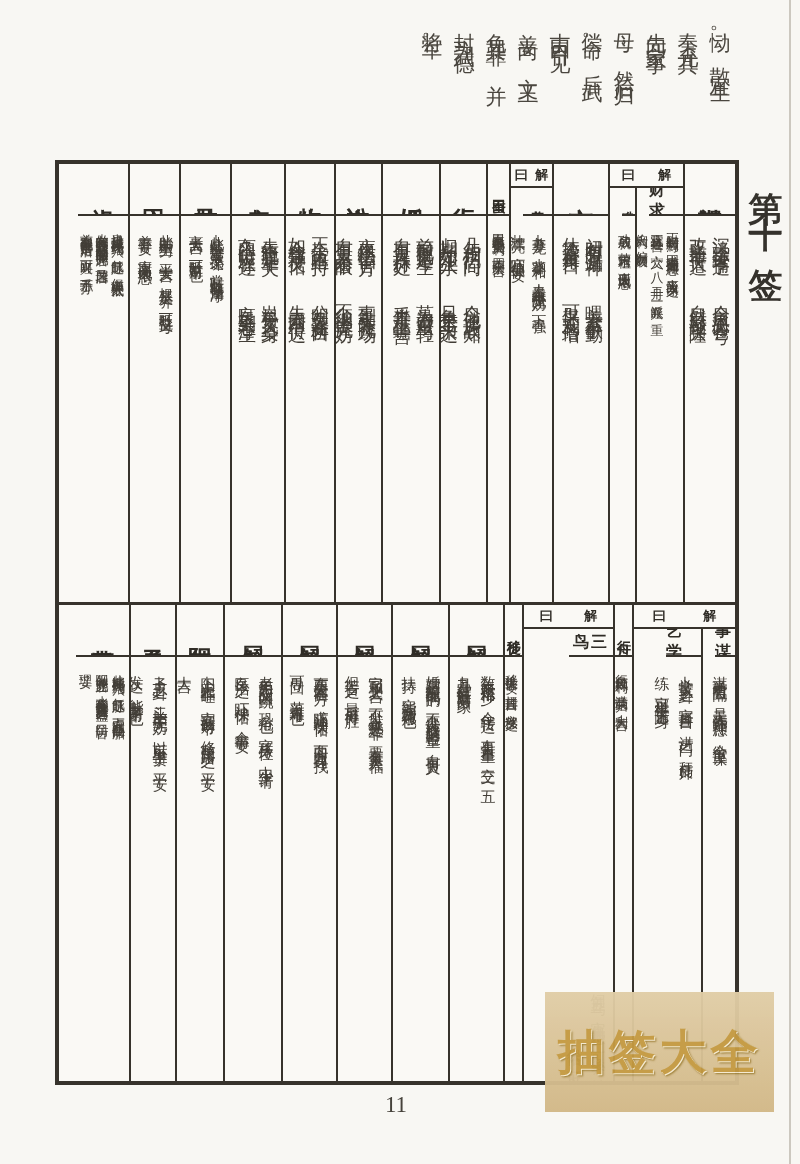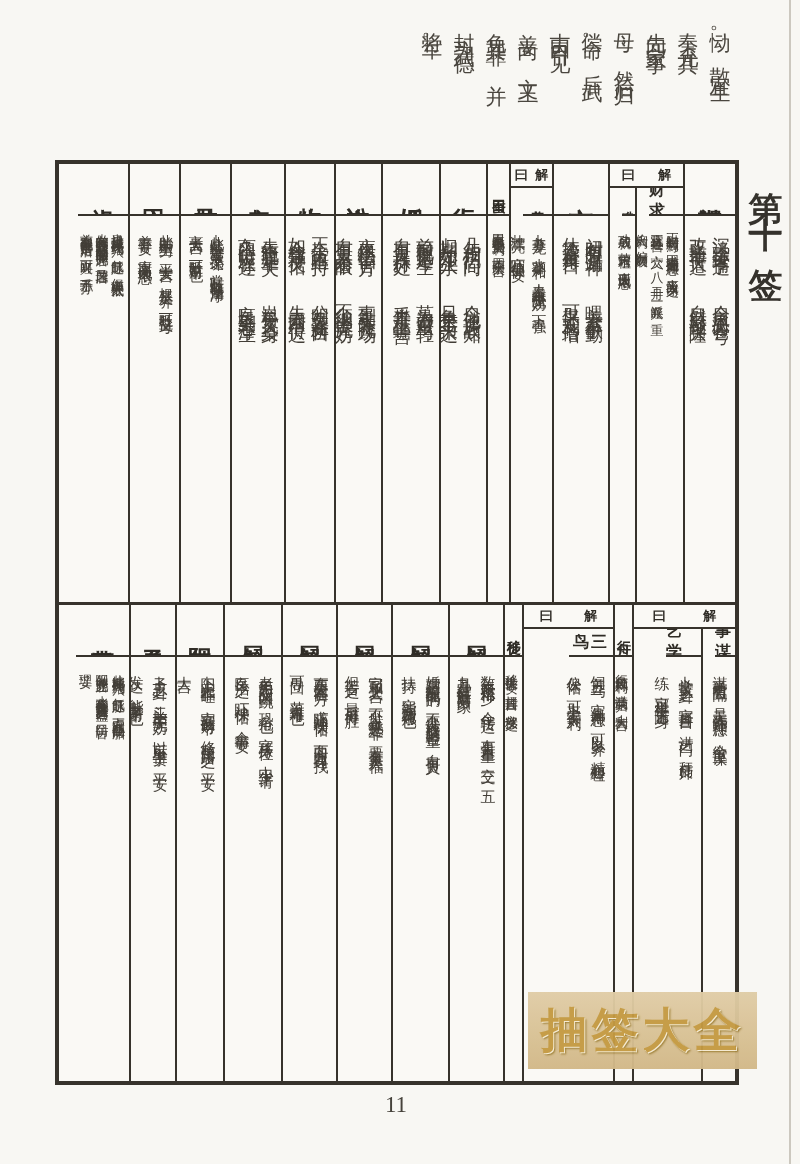--- a/index.html
+++ b/index.html
@@ -45,21 +45,21 @@
     flex:1;min-height:0;overflow:hidden;box-sizing:border-box;
     writing-mode:vertical-rl;text-orientation:upright;white-space:pre-line;
     padding:7px 3px 4px 2px;color:#423e37;
   }
   .fs-lg{font-size:18px;line-height:23px;letter-spacing:3.5px;}
   .fs-sm{font-size:14.5px;line-height:21px;letter-spacing:2px;}
   .fs-xs{font-size:13px;line-height:15.5px;letter-spacing:1.2px;}
   .sec.bot .fs-sm{font-size:15px;line-height:24px;letter-spacing:2.5px;}
   .sec.bot .fs-xs{line-height:16.5px;}
   .watermark{
-    position:absolute;left:528px;top:992px;width:229px;height:77px;z-index:6;opacity:0.96;
+    position:absolute;left:545px;top:992px;width:229px;height:120px;z-index:6;opacity:0.96;
     background:linear-gradient(180deg,#e0cda6,#d2b887);
     display:flex;align-items:center;justify-content:center;
   }
   .watermark span{
     font-size:47px;font-weight:bold;letter-spacing:4px;color:#c49a41;
     text-shadow:1px 1px 0 #f5ead0,2px 2px 2px #9a7a2e;
   }
   .page-number{position:absolute;top:1092px;left:0;width:792px;text-align:center;font-size:23px;color:#46423b;}
 </style>
 </head>
@@ -225,21 +225,21 @@
           <span>行舟</span>
         </div>
         <div class="bd fs-xs">行舟顺风得利　满载荣归　大利大吉</div>
       </div>
       <div class="col" style="width: 91px;">
         <div class="strip">
           <span>曰</span>
           <span>解</span>
         </div>
         <div class="grouprow">
-          <div class="subcol" style="width: 56px;">
+          <div class="subcol" style="width: 56px; text-align: right;">
             <div class="subhdr hs">
               <span>鸟三</span>
             </div>
             <div class="bd fs-sm">饲养三鸟　宜先谢神恩　可以多养　精心料理
 公保佑　可卜平安得大利</div>
           </div>
         </div>
       </div>
       <div class="col" style="width: 19px;">
         <div class="hdr hdr-sm">

